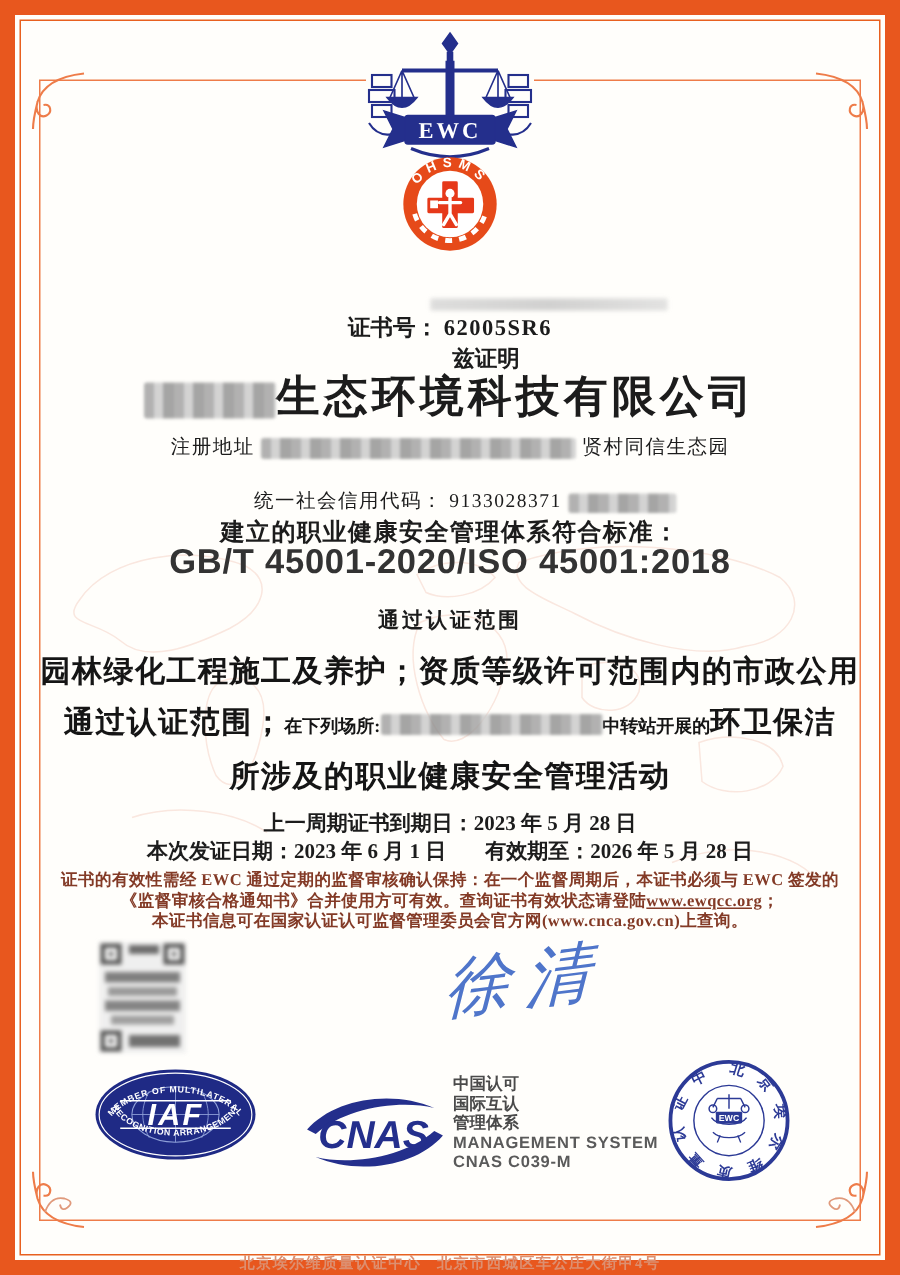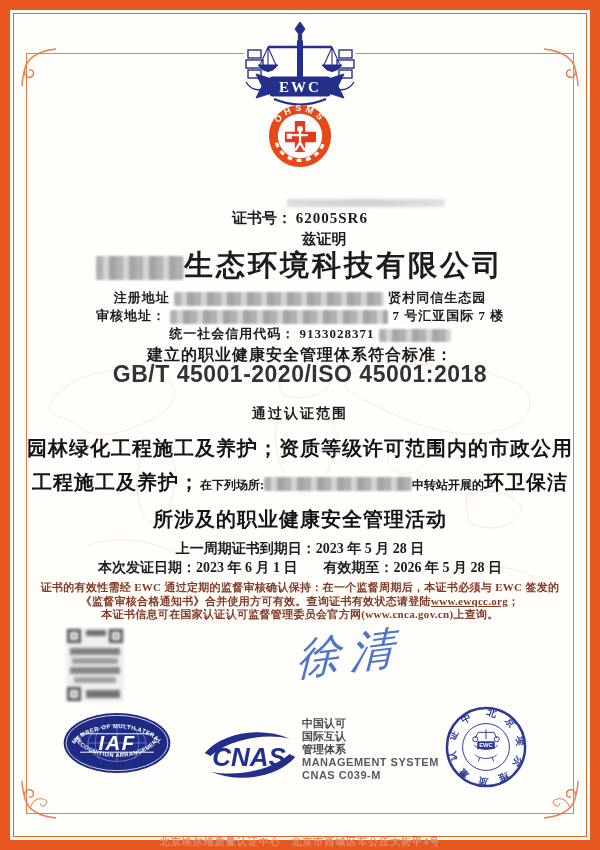--- a/index.html
+++ b/index.html
@@ -16,21 +16,21 @@
   .frame-inner{position:absolute;left:26px;right:26px;top:53px;bottom:36px;border:1px solid #ee7c49;pointer-events:none;}
   .corner{position:absolute;width:40px;height:40px;pointer-events:none;}
   
   .map{position:absolute;left:28px;top:345px;opacity:.55;pointer-events:none;}
   
   .title{top:169px;font-size:26px;font-weight:700;letter-spacing:3px;color:#101010;}
   .certno{top:209px;font-size:15px;font-weight:700;}
   .certno .num{font-family:"Liberation Serif",serif;letter-spacing:1px;}
   .attest{top:230px;font-size:15px;font-weight:700;padding-left:48px;}
   .company{top:248px;font-size:29px;font-weight:700;letter-spacing:3px;line-height:34px;}
-  .addr{font-size:13px;font-weight:700;letter-spacing:1px;}
+  .addr{font-size:13px;font-weight:400;letter-spacing:1px;}
   .reg{top:289px;} .audit{top:307px;} .credit{top:325px;margin-left:20px;}
   .conform{top:345px;font-size:16px;font-weight:700;letter-spacing:1px;}
   .gbt{top:361px;font-family:"Liberation Sans","DejaVu Sans",sans-serif;font-size:23px;font-weight:600;letter-spacing:.5px;color:#333;}
   .scopehead{top:405px;font-size:14px;font-weight:700;letter-spacing:2px;}
   .scope{top:431px;font-size:20px;font-weight:700;letter-spacing:1px;line-height:34px;color:#151515;}
   .scope .small{font-size:12px;letter-spacing:0;}
   .date1{top:540px;font-size:14px;font-weight:700;}
   .date2{top:559px;font-size:14px;font-weight:700;}
   .date2 .gap{display:inline-block;width:26px;}
   .fine{top:581px;font-size:11px;line-height:13.5px;font-weight:600;color:#833a26;letter-spacing:.3px;}
@@ -146,39 +146,34 @@
 
   <div class="abs ctr company">
     <span class="redact" style="width:88px;height:24px;"></span><span>生态环境科技有限公司</span>
   </div>
 
   <div class="abs ctr addr reg">
     <span>注册地址</span>
     <span class="redact" style="width:210px;height:14px;"></span>
     <span>贤村同信生态园</span>
   </div>
-  <div class="abs ctr addr audit">
-    <span>审核地址：</span>
-    <span class="redact" style="width:218px;height:14px;"></span>
-    <span>7 号汇亚国际 7 楼</span>
-  </div>
   <div class="abs ctr addr credit">
     <span>统一社会信用代码：</span>
     <span>9133028371</span>
     <span class="redact" style="width:72px;height:13px;"></span>
   </div>
 
   <div class="abs ctr conform">建立的职业健康安全管理体系符合标准：</div>
   <div class="abs ctr gbt">GB/T 45001-2020/ISO 45001:2018</div>
   <div class="abs ctr scopehead">通过认证范围</div>
 
   <div class="abs ctr scope">
     <div>园林绿化工程施工及养护；资质等级许可范围内的市政公用</div>
     <div>
-      <span>工程施工及养护；</span><span class="small">在下列场所:</span><span class="redact" style="width:148px;height:14px;"></span><span class="small">中转站开展的</span><span>环卫保洁</span>
+      <span>通过认证范围；</span><span class="small">在下列场所:</span><span class="redact" style="width:148px;height:14px;"></span><span class="small">中转站开展的</span><span>环卫保洁</span>
     </div>
     <div>所涉及的职业健康安全管理活动</div>
   </div>
 
   <div class="abs ctr date1">上一周期证书到期日：2023 年 5 月 28 日</div>
   <div class="abs ctr date2">
     <span>本次发证日期：2023 年 6 月 1 日</span><span class="gap"></span><span>有效期至：2026 年 5 月 28 日</span>
   </div>
 
   <div class="abs ctr fine">

